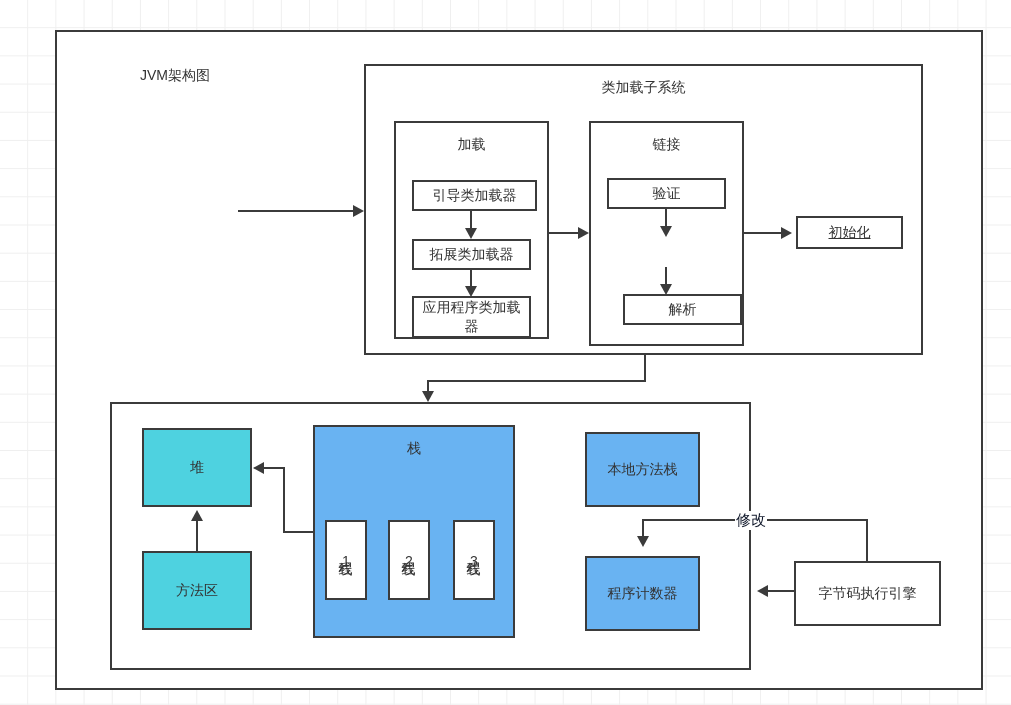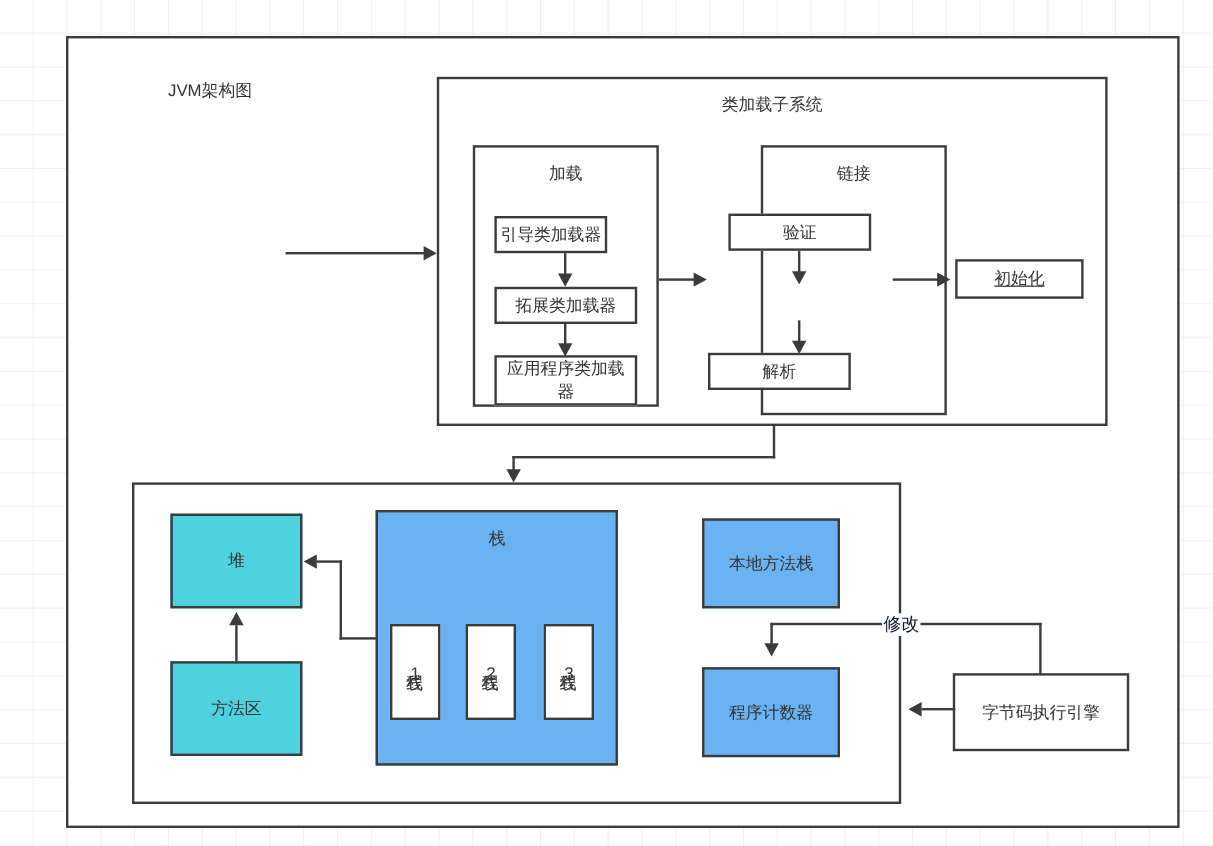--- a/index.html
+++ b/index.html
@@ -119,45 +119,45 @@
   <div class="arrow ar-right" style="left:353px; top:205px;"></div>
 
   <div class="box group" style="left:364px; top:64px; width:559px; height:291px;">
     <span class="grp-label">类加载子系统</span>
   </div>
 
   <div class="box group" style="left:394px; top:121px; width:155px; height:218px;">
     <span class="grp-label">加载</span>
   </div>
 
-  <div class="box white" style="left:412px; top:180px; width:94px; height:31px;">引导类加载器</div>
+  <div class="box white" style="left:412px; top:180px; width:125px; height:31px;">引导类加载器</div>
   <div class="ln lnv" style="left:470px; top:211px; height:21px;"></div>
   <div class="arrow ar-down" style="left:465px; top:228px;"></div>
 
   <div class="box white" style="left:412px; top:239px; width:119px; height:31px;">拓展类加载器</div>
   <div class="ln lnv" style="left:470px; top:270px; height:20px;"></div>
   <div class="arrow ar-down" style="left:465px; top:286px;"></div>
 
   <div class="box white" style="left:412px; top:296px; width:119px; height:42px; padding:0 6px;">应用程序类加载器</div>
 
   <div class="ln lnh" style="left:549px; top:232px; width:34px;"></div>
   <div class="arrow ar-right" style="left:578px; top:227px;"></div>
 
-  <div class="box group" style="left:589px; top:121px; width:155px; height:225px;margin-left:45px;">
+  <div class="box group" style="left:589px; top:121px; width:155px; height:225px;">
     <span class="grp-label">链接</span>
   </div>
 
   <div class="box white" style="left:607px; top:178px; width:119px; height:31px;">验证</div>
   <div class="ln lnv" style="left:665px; top:209px; height:21px;"></div>
   <div class="arrow ar-down" style="left:660px; top:226px;"></div>
 
   <div class="ln lnv" style="left:665px; top:267px; height:22px;"></div>
   <div class="arrow ar-down" style="left:660px; top:284px;"></div>
 
-  <div class="box white" style="left:590px; top:294px; width:119px; height:31px;">解析</div>
+  <div class="box white" style="left:623px; top:294px; width:119px; height:31px;">解析</div>
 
   <div class="ln lnh" style="left:744px; top:232px; width:42px;"></div>
   <div class="arrow ar-right" style="left:781px; top:227px;"></div>
 
   <div class="box white" style="left:796px; top:216px; width:107px; height:33px;text-decoration:underline;">初始化</div>
 
   <div class="ln lnv" style="left:644px; top:355px; width:2px; height:27px;"></div>
   <div class="ln lnh" style="left:427px; top:380px; width:219px;"></div>
   <div class="ln lnv" style="left:427px; top:380px; height:14px;"></div>
   <div class="arrow ar-down" style="left:422px; top:391px;"></div>

